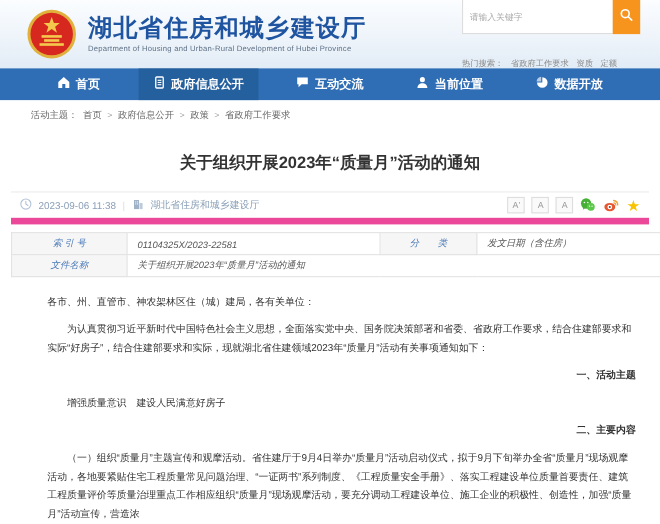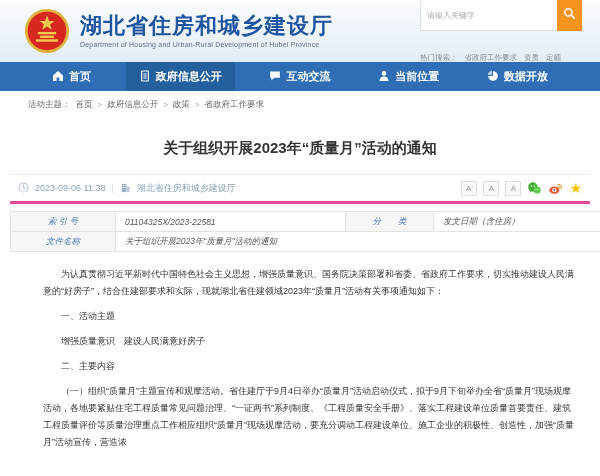--- a/index.html
+++ b/index.html
@@ -33,41 +33,41 @@
 
   
   .breadcrumb { height:27px; display:flex; align-items:center; gap:5px;
     padding:0 28px; font-size:8.5px; color:#666; }
   .breadcrumb a { color:#666; text-decoration:none; }
   .crumb-sep { color:#999; font-size:8px; }
 
   
   .article-title { text-align:center; font-size:15px; font-weight:bold; color:#333;
     margin:21px 10px 16px; }
-  .meta-row { margin:0 10px; height:30px; border-top:1px solid #ececec; border-bottom:3px solid #ec4899;
+  .meta-row { margin:0 10px; height:30px; border-top:1px solid #ececec; border-bottom:6px solid #ec4899;
     display:flex; align-items:center; padding:0 8px; font-size:9px; color:#8ba0b8; }
   .meta-left { display:flex; align-items:center; gap:6px; }
   .meta-divider { color:#d5dde8; }
   .meta-right { margin-left:auto; display:flex; align-items:center; gap:6px; }
   .font-btn { width:16px; height:15px; border:1px solid #ddd; background:#fafafa; color:#999;
     font-size:8px; display:flex; align-items:center; justify-content:center; cursor:pointer; }
   .share-icon { width:15px; height:15px; display:flex; align-items:center; justify-content:center; cursor:pointer; }
   .star-glyph { color:#f8c301; font-size:14px; line-height:1; cursor:pointer; }
 
   
   .info-table { width:600px; margin:7px 10px 0; border-collapse:collapse; font-size:8.5px;font-style:italic; }
   .info-table td { border:1px solid #e3e3e3; height:20px; padding:0 9px; color:#555; }
   .info-table td.lbl { background:#f6f6f6; color:#4a79b8; text-align:center; }
   .col-l1 { width:105px; } .col-v1 { width:230px; } .col-l2 { width:88px; }
 
   
   .article-body { padding:14px 22px 0 43px; font-size:9px; color:#333; line-height:17px; }
   .article-body p { margin-bottom:8px; }
   .p-indent { text-indent:2em; }
-  .p-heading { font-weight:normal; text-indent:2em; }
+  .p-heading { font-weight:bold; text-indent:2em;text-align:right; }
 </style>
 </head>
 <body>
 
 <div class="header">
   <span class="logo">
     <svg viewBox="0 0 50 50" width="46" height="46">
       <circle cx="25" cy="25" r="24" fill="#e0b13c"></circle>
       <circle cx="25" cy="25" r="21" fill="#d6281f"></circle>
       <polygon points="25,8 27.2,14 33,14 28.4,17.8 30.2,23.6 25,20 19.8,23.6 21.6,17.8 17,14 22.8,14" fill="#f4c84d"></polygon>
@@ -211,18 +211,19 @@
     <td>发文日期（含住房）</td>
   </tr>
   <tr>
     <td class="lbl">文件名称</td>
     <td colspan="3">关于组织开展2023年“质量月”活动的通知</td>
   </tr>
 </tbody>
   </table>
 
 <div class="article-body">
-  <p class="p-indent">为认真贯彻习近平新时代中国特色社会主义思想，增强质量意识、国务院决策部署和省委、省政府工作要求，切实推动建设人民满意的“好房子”，结合住建部要求和实际，现就湖北省住建领域2023年“质量月”活动有关事项通知如下：</p>
+  <p>各市、州、直管市、神农架林区住（城）建局，各有关单位：</p>
+  <p class="p-indent">为认真贯彻习近平新时代中国特色社会主义思想，全面落实党中央、国务院决策部署和省委、省政府工作要求，结合住建部要求和实际“好房子”，结合住建部要求和实际，现就湖北省住建领域2023年“质量月”活动有关事项通知如下：</p>
   <p class="p-heading">一、活动主题</p>
   <p class="p-indent">增强质量意识　建设人民满意好房子</p>
   <p class="p-heading">二、主要内容</p>
   <p class="p-indent">（一）组织“质量月”主题宣传和观摩活动。省住建厅于9月4日举办“质量月”活动启动仪式，拟于9月下旬举办全省“质量月”现场观摩活动，各地要紧贴住宅工程质量常见问题治理、“一证两书”系列制度、《工程质量安全手册》、落实工程建设单位质量首要责任、建筑工程质量评价等质量治理重点工作相应组织“质量月”现场观摩活动，要充分调动工程建设单位、施工企业的积极性、创造性，加强“质量月”活动宣传，营造浓</p>
 </div>
 
 </body></html>

